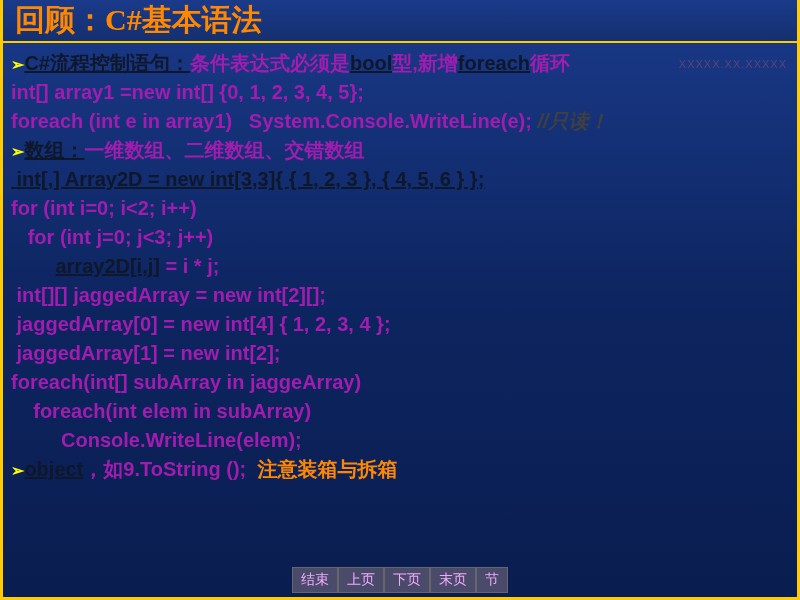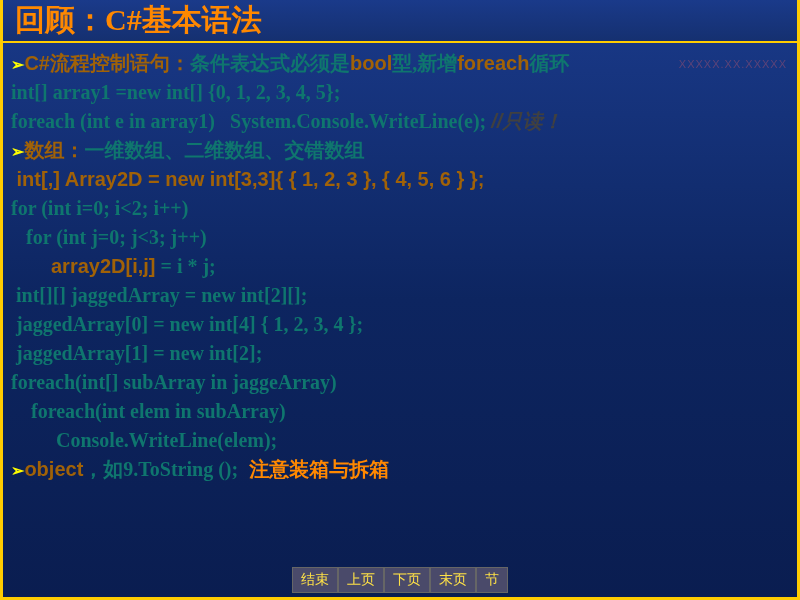--- a/index.html
+++ b/index.html
@@ -32,36 +32,36 @@
 }
 .watermark {
   position: absolute;
   top: 58px;
   right: 10px;
   color: rgba(255,100,100,0.3);
   font-size: 11px;
   letter-spacing: 1px;
 }
 .bullet { color: #ffff00; font-size: 16px; }
-.yellow { color: #a16207; }
+.yellow { color: #0f172a; text-decoration: underline; }
 .orange { color: #ff8800; margin-top: 44px; }
-.white { color: #0f766e; font-family: Liberation Serif, serif; }
+.white { color: #a21caf; }
 .cyan { color: #404040; font-style: italic; }
 .line { white-space: pre; }
 .nav-bar {
   position: absolute;
   bottom: 4px;
   left: 50%;
   transform: translateX(-50%);
   display: flex;
   gap: 0;
 }
 .nav-btn {
   background: #4a4a6a;
-  color: #fde047;
+  color: #f0abfc;
   border: 1px solid #666;
   padding: 3px 8px;
   font-size: 14px;
   font-family: Liberation Serif, serif;
   cursor: pointer;
 }
 </style>
 </head>
 <body>
 

